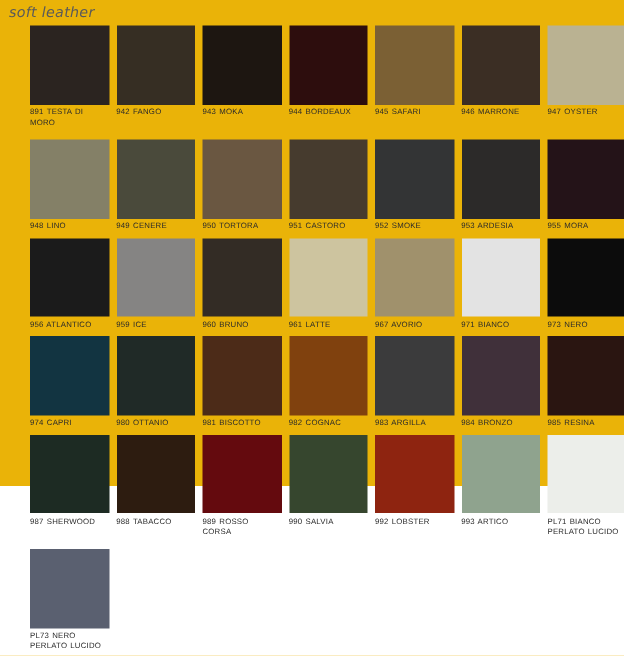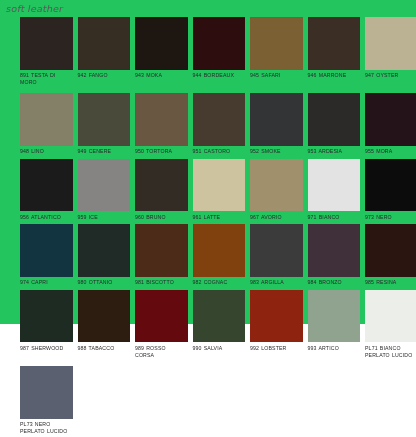--- a/index.html
+++ b/index.html
@@ -14,21 +14,21 @@
     overflow: hidden;
     font-family: "Liberation Sans", sans-serif;
     color: #2b2b2b;
     -webkit-font-smoothing: antialiased;
   }
 
   #page {
     position: relative;
     width: 416px;
     height: 324px;
-    background: #22c55e;
+    background: #eab308;
     box-sizing: border-box;
   }
 
   #chart-title {
     position: absolute;
     left: 6px;
     top: 3px;
     font-family: "DejaVu Sans", sans-serif;
     font-style: italic;
     font-size: 9.5px;

